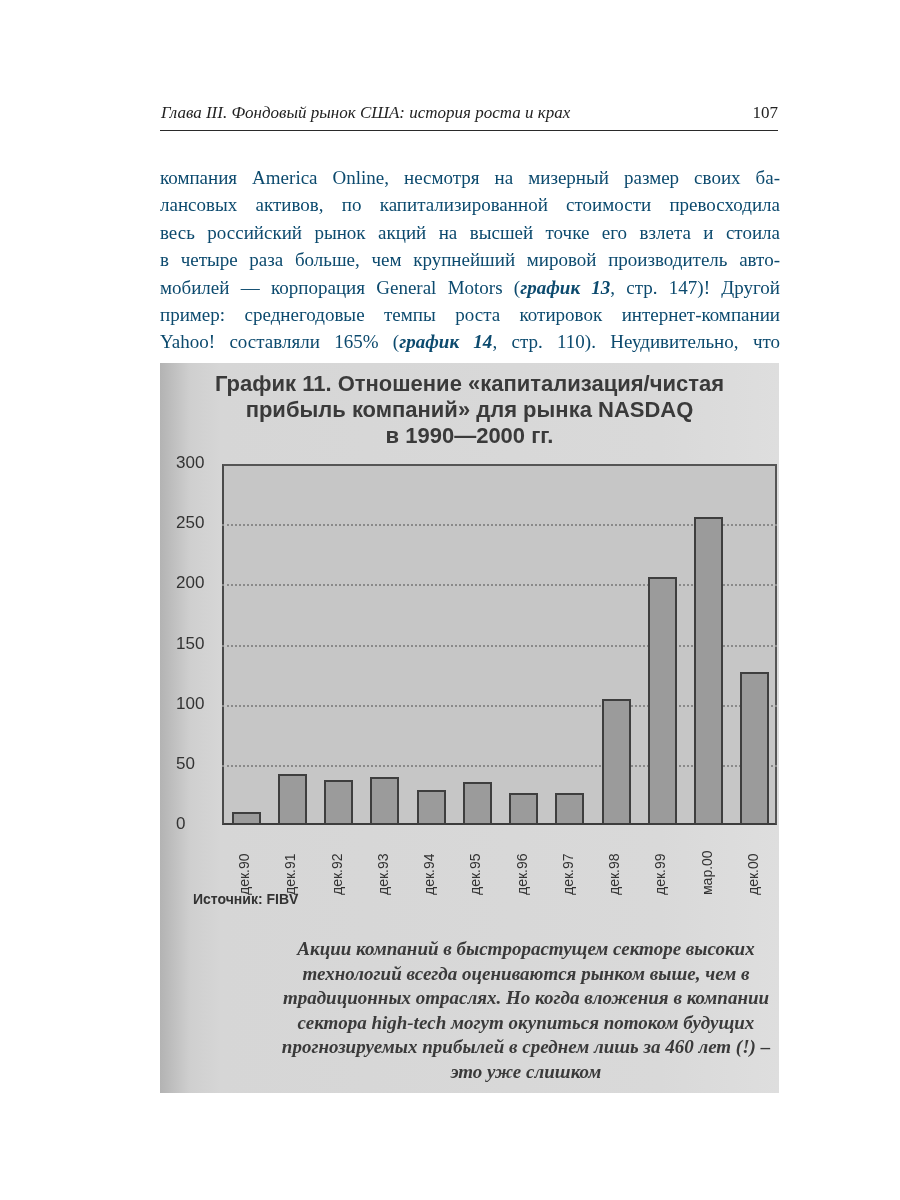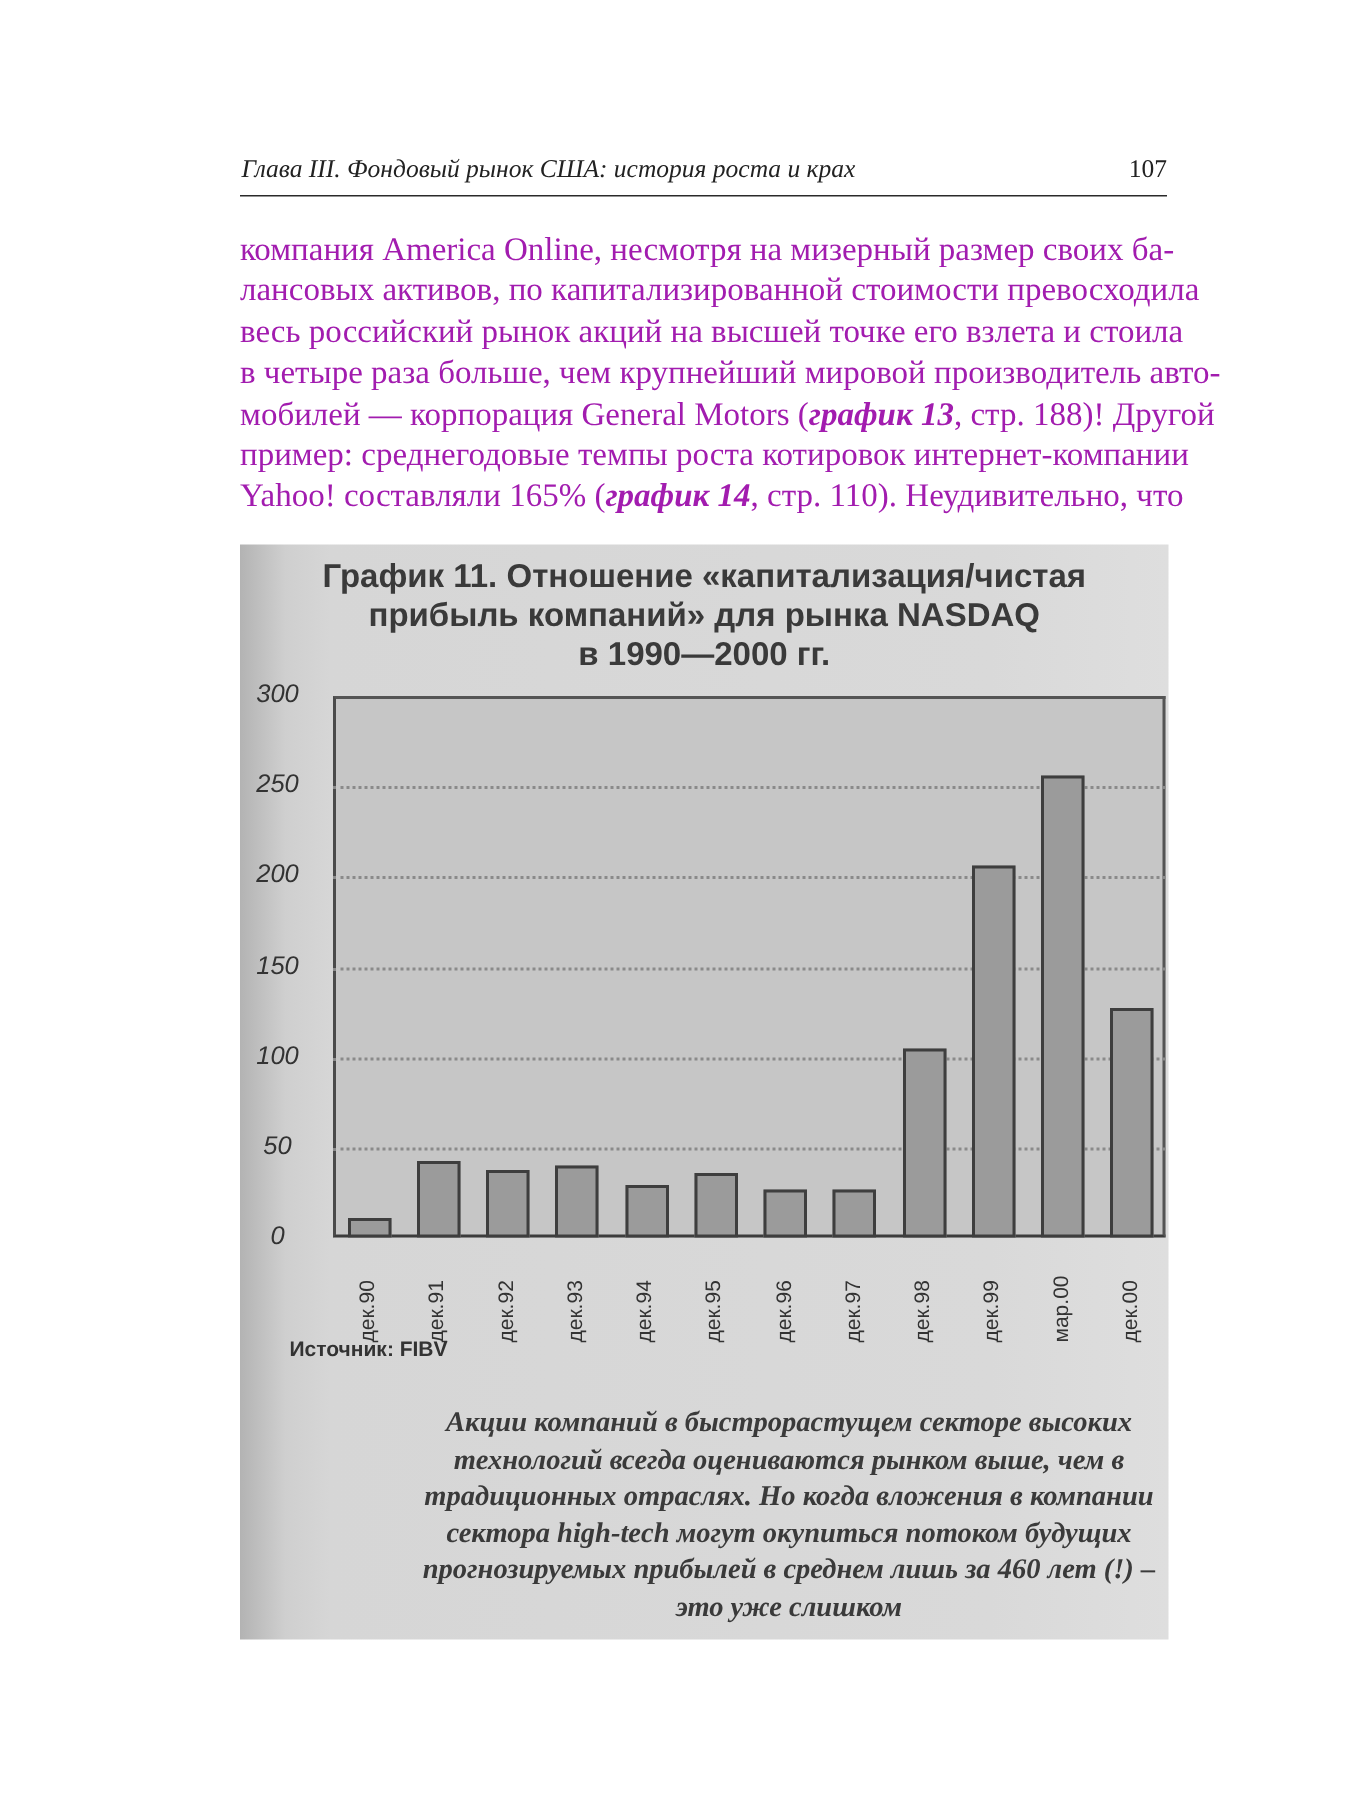--- a/index.html
+++ b/index.html
@@ -7,38 +7,38 @@
     width:900px; height:1200px; background:#ffffff; position:relative; overflow:hidden;
     font-family: "Liberation Serif", "DejaVu Serif", serif; color:#1e1e1e;
   }
   .header {
     position:absolute; left:160px; top:100px; width:618px; height:30px;
     border-bottom:1.5px solid #2a2a2a;
   }
   .header .title { position:absolute; left:1px; top:3px; font-style:italic; font-size:17px; color:#222; }
   .header .pageno { position:absolute; right:0; top:3px; font-size:17px; color:#222;text-align:right; }
   .body-text {
-    position:absolute; left:160px; top:152px; width:620px;
-    font-size:22px; line-height:27.4px; text-align:justify; color:#a21caf;
+    position:absolute; left:160px; top:164px; width:620px;
+    font-size:19px; line-height:27.4px; text-align:justify; color:#0c4a6e;
   }
   .body-text .line { display:block; text-align:justify; text-align-last:justify; white-space:nowrap; height:27.4px; }
   .body-text b { font-style:italic; font-weight:bold; }
   .figure {
     position:absolute; left:160px; top:363px; width:619px; height:730px;
     background: linear-gradient(90deg, #b3b3b3 0px, #cfcfcf 30px, #d6d6d6 60px, #d9d9d9 500px, #dedede 619px);
   }
   .fig-title {
     position:absolute; left:0; top:8px; width:619px; text-align:center;
     font-family:"Liberation Sans", "DejaVu Sans", sans-serif; font-weight:bold; font-size:22px; line-height:26px; color:#3a3a3a;
   }
   .plot {
     position:absolute; left:62px; top:101px; width:555px; height:361px;
     background:#c6c6c6; border:2px solid #555; border-left:2px solid #4a4a4a; border-bottom:2px solid #3c3c3c; box-sizing:border-box;
   }
-  .ytick { position:absolute; left:0; width:50px; text-align:center; font-family:"Liberation Sans","DejaVu Sans",sans-serif; font-size:17px; color:#333;font-style:italic; }
+  .ytick { position:absolute; left:16px; width:50px; text-align:left; font-family:"Liberation Sans","DejaVu Sans",sans-serif; font-size:17px; color:#333; }
   .gridline { position:absolute; left:62px; width:555px; height:0; border-top:2px dotted #8a8a8a; }
   .bar { position:absolute; background:#9b9b9b; border:2px solid #3e3e3e; box-sizing:border-box; }
   .xlab {
     position:absolute; top:472px; width:20px; height:60px;
     font-family:"Liberation Sans","DejaVu Sans",sans-serif; font-size:14px; color:#333;
   }
   .xlab span { position:absolute; left:0; bottom:0; transform-origin:left bottom; transform:rotate(-90deg) translate(0, 16px); white-space:nowrap; }
   .source { position:absolute; left:33px; top:528px; font-family:"Liberation Sans","DejaVu Sans",sans-serif; font-size:14px; font-weight:bold; color:#333; }
   .caption {
     position:absolute; left:0; top:574px; width:732px; text-align:center;
@@ -51,21 +51,21 @@
 <div class="header">
   <span class="title">Глава III. Фондовый рынок США: история роста и крах</span>
   <span class="pageno">107</span>
 </div>
 
 <div class="body-text">
   <span class="line"><span>компания America Online, несмотря на мизерный размер своих ба-</span></span>
   <span class="line"><span>лансовых активов, по капитализированной стоимости превосходила</span></span>
   <span class="line"><span>весь российский рынок акций на высшей точке его взлета и стоила</span></span>
   <span class="line"><span>в четыре раза больше, чем крупнейший мировой производитель авто-</span></span>
-  <span class="line"><span>мобилей — корпорация General Motors (</span><b>график 13</b><span>, стр. 188)! Другой</span></span>
+  <span class="line"><span>мобилей — корпорация General Motors (</span><b>график 13</b><span>, стр. 147)! Другой</span></span>
   <span class="line"><span>пример: среднегодовые темпы роста котировок интернет-компании</span></span>
   <span class="line"><span>Yahoo! составляли 165% (</span><b>график 14</b><span>, стр. 110). Неудивительно, что</span></span>
 </div>
 
 <div class="figure">
   <div class="fig-title">
     <div>График 11. Отношение «капитализация/чистая</div>
     <div>прибыль компаний» для рынка NASDAQ</div>
     <div>в 1990—2000 гг.</div>
   </div>

